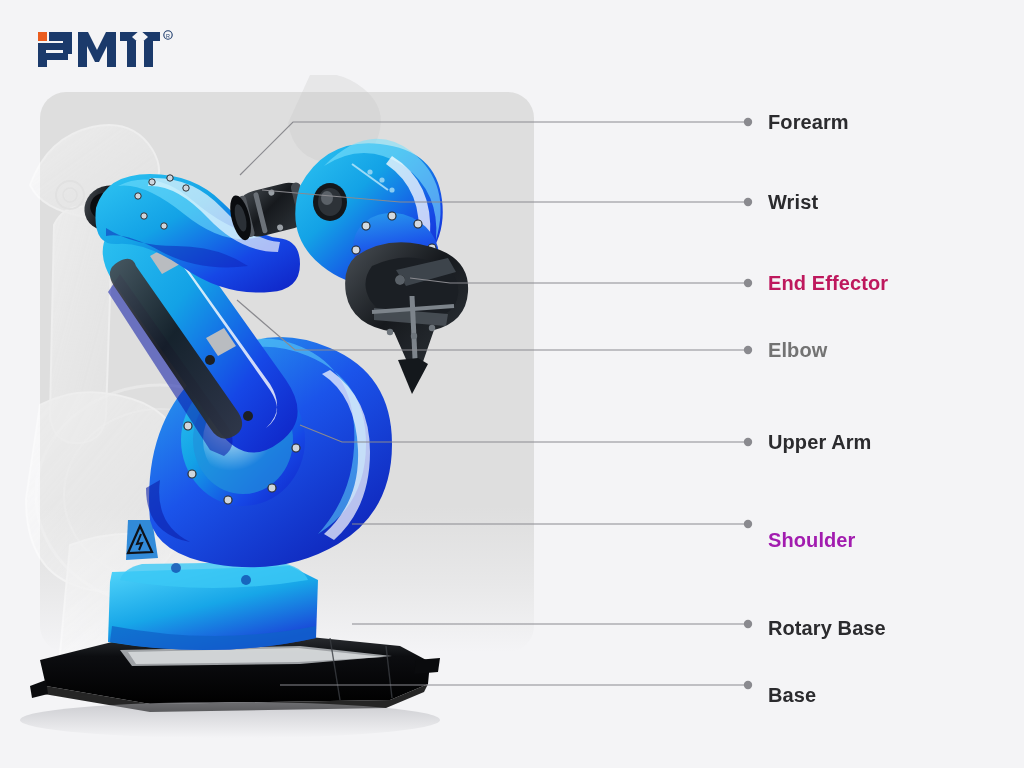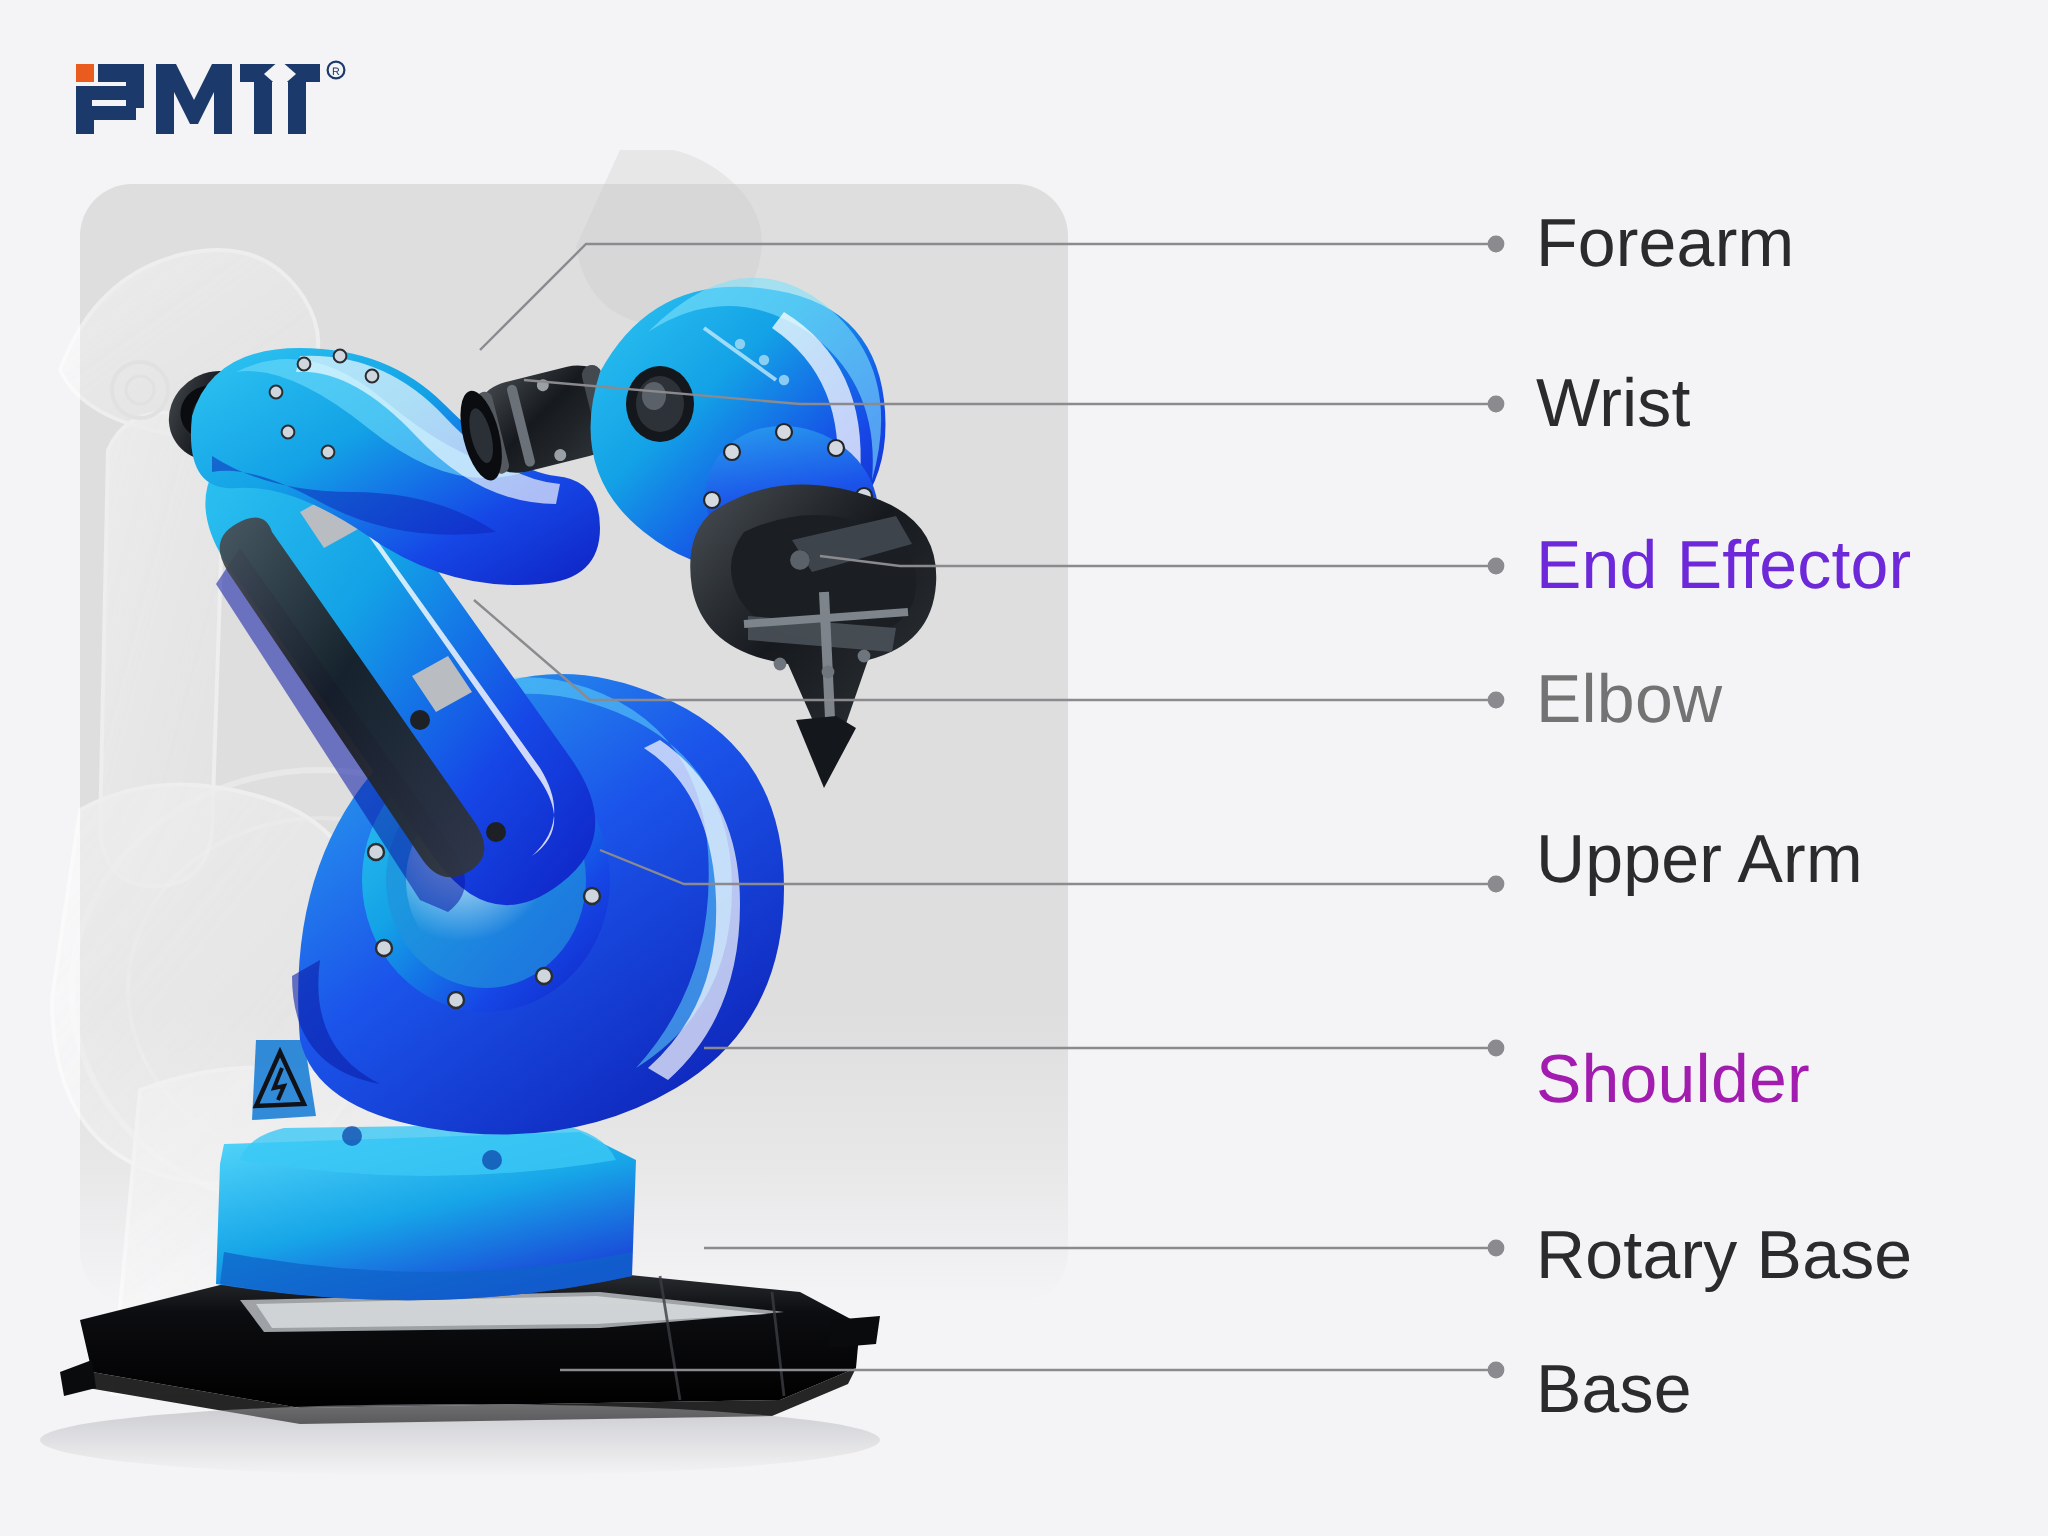--- a/index.html
+++ b/index.html
@@ -65,22 +65,22 @@
     width: 1024px;
     height: 768px;
     pointer-events: none;
   }
 
   
   .callout-label {
     position: absolute;
     left: 768px;
     color: #2b2b2e;
-    font-size: 34px;
-    font-weight: 400;
+    font-size: 20px;
+    font-weight: 700;
     letter-spacing: 0.1px;
     white-space: nowrap;
     line-height: 1;
     transform: translateY(-50%);
   }
 </style>
 </head>
 <body>
 
 <div id="stage">
@@ -354,21 +354,21 @@
         <circle cx="748" cy="442" r="4.2" fill="#8a8a8f"></circle>
         <circle cx="748" cy="524" r="4.2" fill="#8a8a8f"></circle>
         <circle cx="748" cy="624" r="4.2" fill="#8a8a8f"></circle>
         <circle cx="748" cy="685" r="4.2" fill="#8a8a8f"></circle>
       </g>
   </svg>
 
   <div id="label-layer">
       <div class="callout-label" style="top: 122px; color: rgb(43, 43, 46);">Forearm</div>
       <div class="callout-label" style="top: 202px; color: rgb(43, 43, 46);">Wrist</div>
-      <div class="callout-label" style="top: 283px; color: #6d28d9;">End Effector</div>
+      <div class="callout-label" style="top: 283px; color: #be185d;">End Effector</div>
       <div class="callout-label" style="top: 350px; color: #737373;">Elbow</div>
-      <div class="callout-label" style="top: 430px; color: rgb(43, 43, 46);">Upper Arm</div>
+      <div class="callout-label" style="top: 442px; color: rgb(43, 43, 46);">Upper Arm</div>
       <div class="callout-label" style="top: 540px; color: #a21caf;">Shoulder</div>
       <div class="callout-label" style="top: 628px; color: rgb(43, 43, 46);">Rotary Base</div>
       <div class="callout-label" style="top: 685px; color: rgb(43, 43, 46); margin-top: 10px;">Base</div>
     </div>
 
 </div>
 
 </body></html>

